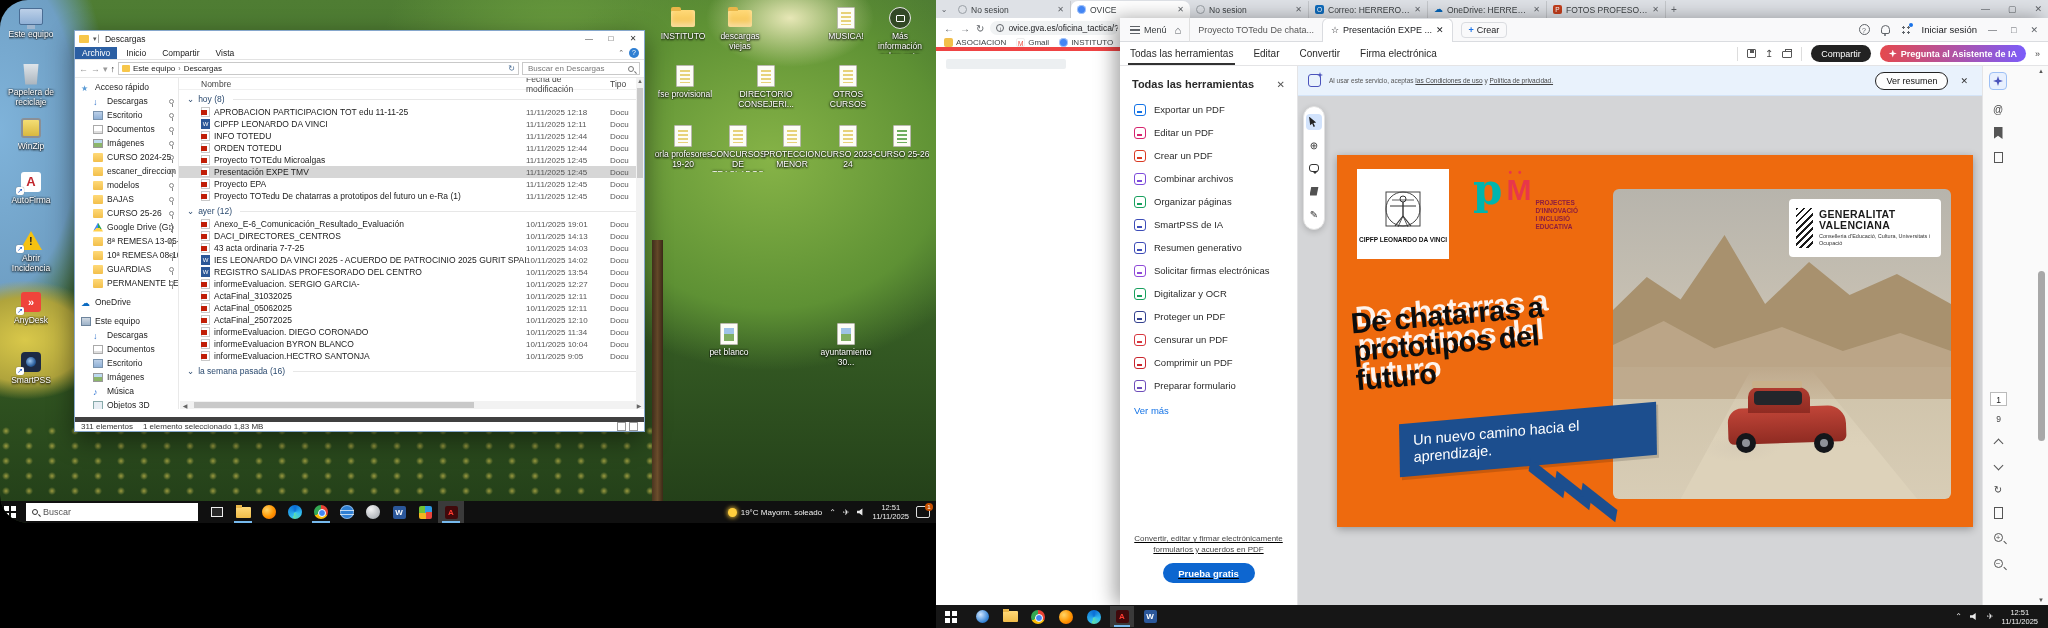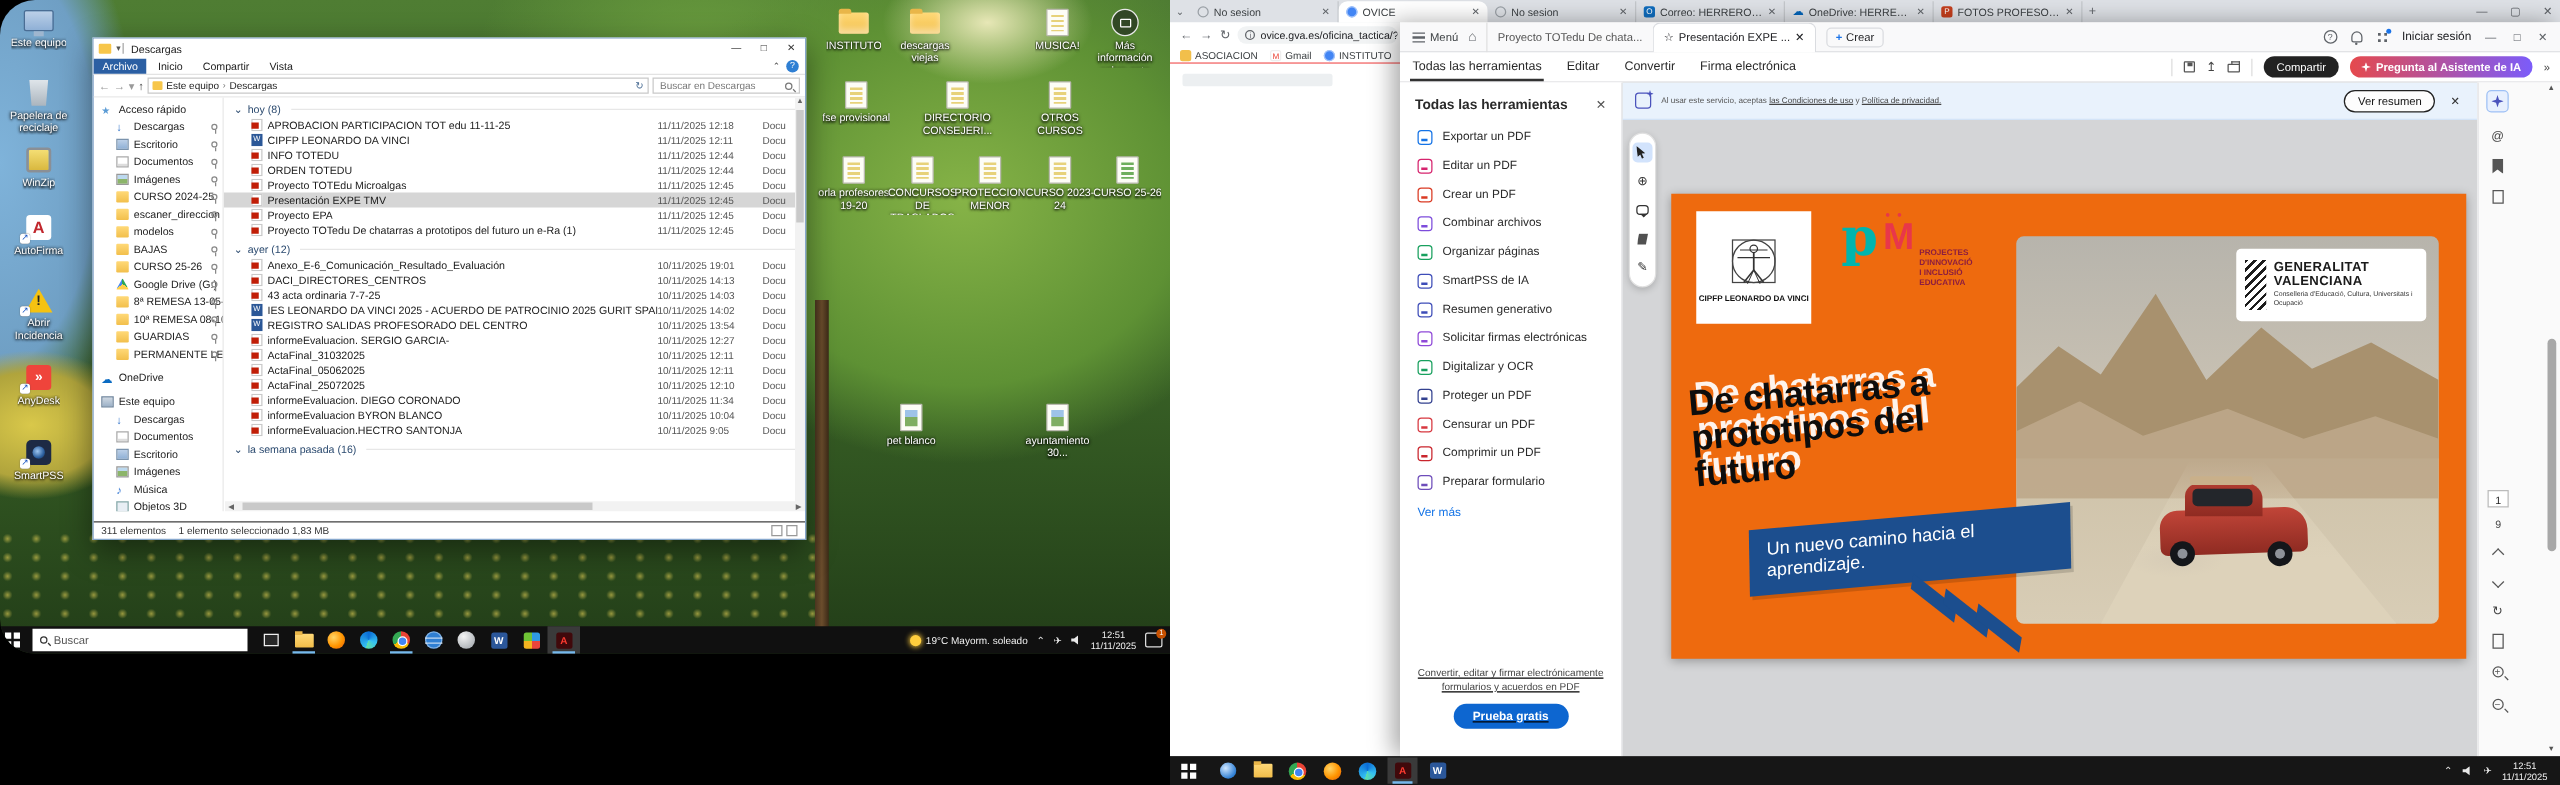--- a/index.html
+++ b/index.html
@@ -110,21 +110,21 @@
 .fico[data-icon="word"] { background:#2b5797; color:#fff; font-size:6px; text-align:center; line-height:10px; }
 .fico[data-icon="word"]::after { content:"W"; }
 .fico[data-icon="zip"] { background:linear-gradient(180deg,#f4de74,#d9b83f); border:1px solid #8a8f96; }
 .ex-vscroll { position:absolute; right:0; top:0; bottom:0; width:8px; background:#f2f2f2; }
 .ex-vscroll .arr { display:block; text-align:center; font-size:6px; color:#666; height:8px; }
 .ex-vthumb { position:absolute; left:1px; top:10px; width:6px; height:90px; background:#c9c9c9; }
 .ex-hscroll { position:absolute; left:105px; right:0; bottom:22px; height:8px; background:#f2f2f2; display:flex; align-items:center; }
 .ex-hthumb { position:absolute; left:14px; width:280px; top:1px; height:6px; background:#c9c9c9; }
 .ex-hscroll .arr { font-size:6px; color:#666; width:10px; text-align:center; }
 .ex-hscroll .arr.right { position:absolute; right:0; }
-.ex-status { position:absolute; left:0; right:0; bottom:0; height:14px; border-top:1px solid #404040; display:flex; align-items:center; gap:10px; padding:0 6px; font-size:8px; color:#333; }
+.ex-status { position:absolute; left:0; right:0; bottom:0; height:14px; border-top:5px solid #404040; display:flex; align-items:center; gap:10px; padding:0 6px; font-size:8px; color:#333; }
 .ex-status-right { margin-left:auto; display:flex; gap:3px; }
 .view-ico { width:9px; height:9px; border:1px solid #999; }
 
 
 #taskbar-left { position:absolute; left:0; top:501px; width:936px; height:22px; background:#101010; display:flex; align-items:center; z-index:40; }
 .tb-start { width:26px; height:22px; display:flex; align-items:center; justify-content:center; }
 .winlogo { width:5px; height:5px; background:#fff; box-shadow:7px 0 #fff, 0 7px #fff, 7px 7px #fff; margin:-7px 7px 0 -7px; }
 .tb-search { width:172px; height:18px; background:#fff; display:flex; align-items:center; gap:5px; padding:0 6px; margin-right:6px; }
 .tb-search .mag { border-color:#333; } .tb-search .mag::after { background:#333; }
 .tb-search-text { color:#555; font-size:9px; }
@@ -172,21 +172,21 @@
 .fav[data-fav="onedrive"] { background:none; color:#0364b8; font-size:9px; } .fav[data-fav="onedrive"]::after { content:"☁"; }
 .fav[data-fav="ppt"] { background:#c43e1c; } .fav[data-fav="ppt"]::after { content:"P"; }
 .fav[data-fav="folder"] { background:#f2bf4b; }
 .fav[data-fav="gmail"] { background:#fff; color:#ea4335; border:1px solid #eee; } .fav[data-fav="gmail"]::after { content:"M"; }
 .cr-newtab { width:16px; text-align:center; color:#5f6368; font-size:10px; align-self:center; }
 .cr-wincontrols { position:absolute; right:6px; top:0; height:18px; display:flex; align-items:center; gap:18px; color:#5f6368; font-size:9px; }
 .cr-toolbar { position:absolute; left:0; top:18px; width:190px; height:20px; background:#fff; display:flex; align-items:center; gap:6px; padding:0 8px; }
 .cr-nav { color:#5f6368; font-size:10px; }
 .cr-addr { flex:1; height:14px; background:#f1f3f4; border-radius:7px; display:flex; align-items:center; gap:4px; padding:0 6px; font-size:8.5px; color:#202124; white-space:nowrap; overflow:hidden; }
 .cr-addr .tune { width:8px; height:8px; border:1px solid #5f6368; border-radius:50%; flex:0 0 auto; font-size:6px; line-height:8px; text-align:center; color:#5f6368; }
-.cr-bookmarks { position:absolute; left:0; top:38px; width:190px; height:13px; background:#fff; border-bottom:1px solid #ef4444; display:flex; align-items:center; gap:10px; padding:0 8px; font-size:8px; color:#3c4043; white-space:nowrap; }
+.cr-bookmarks { position:absolute; left:0; top:38px; width:190px; height:13px; background:#fff; border-bottom:4px solid #ef4444; display:flex; align-items:center; gap:10px; padding:0 8px; font-size:8px; color:#3c4043; white-space:nowrap; }
 .cr-bm { display:flex; align-items:center; gap:3px; }
 .cr-page { position:absolute; left:0; top:51px; width:190px; bottom:0; background:#fff; }
 .cr-ph { position:absolute; left:10px; top:8px; width:120px; height:10px; background:#eceff1; border-radius:2px; }
 
 
 #acrobat { position:absolute; left:184px; top:18px; width:928px; height:587px; background:#fff; box-shadow:-6px 0 18px rgba(0,0,0,.35); }
 .ac-titlebar { position:absolute; left:0; top:0; right:0; height:24px; background:#f9f9fa; border-bottom:1px solid #dadce0; display:flex; align-items:center; font-size:9px; color:#3c4043; }
 .hamburger { width:10px; height:8px; border-top:1.5px solid #5f6368; border-bottom:1.5px solid #5f6368; position:relative; margin:0 4px 0 10px; }
 .hamburger::after { content:""; position:absolute; left:0; top:2.5px; width:10px; height:1.5px; background:#5f6368; }
 .ac-home { font-size:11px; color:#5f6368; margin:0 8px; }
@@ -615,20 +615,25 @@
                 <span>Música</span>
               </div>
 
               <div class="sb-row sb-child">
                 <span class="sico" data-t="obj3d"></span>
                 <span>Objetos 3D</span>
               </div>
             </div>
         </div>
         <div class="ex-list">
+          <div class="ex-header">
+            <span class="col-name">Nombre</span>
+            <span class="col-date">Fecha de modificación</span>
+            <span class="col-type">Tipo</span>
+          </div>
           <div class="fgroup-h">
               <span>⌄</span>
               <span>hoy (8)</span>
               <span class="grp-line"></span>
             </div>
           <div>
 
               <div class="frow">
                 <span class="fname">
                   <span class="fico" data-icon="pdf"></span>

